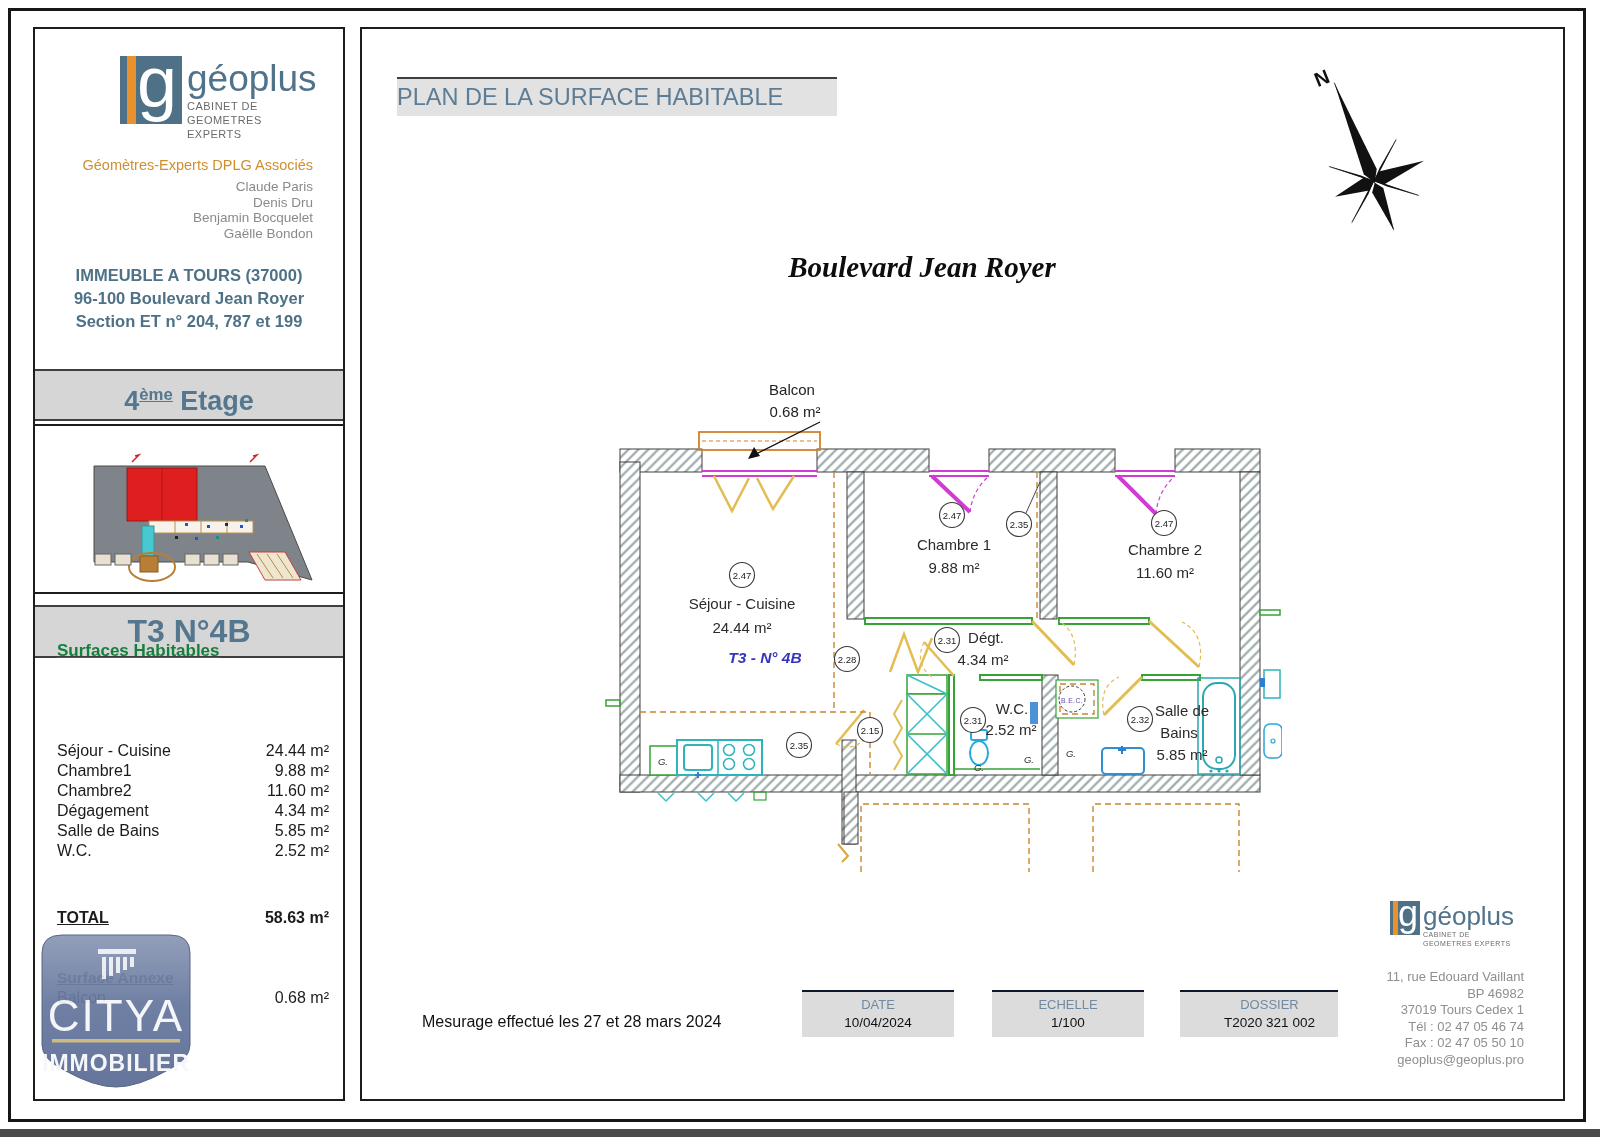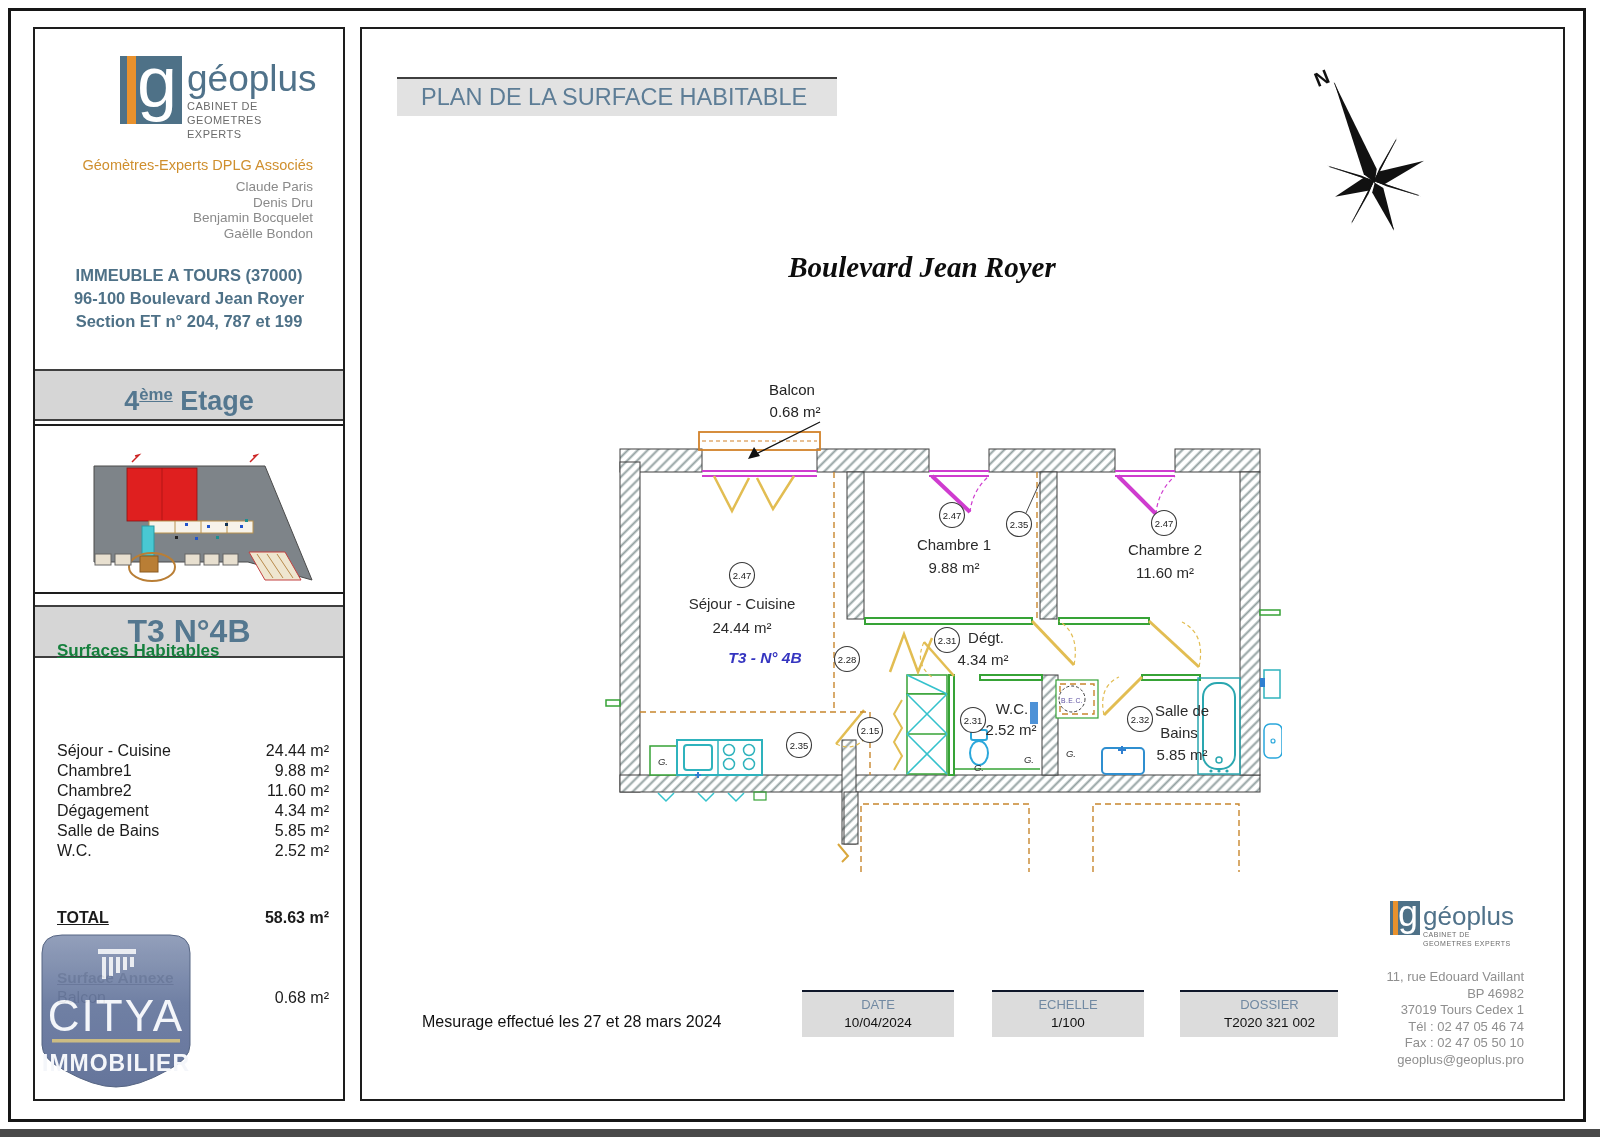--- a/index.html
+++ b/index.html
@@ -30,21 +30,21 @@
   #surf-table{left:22px;top:712px;width:272px;font-size:16px;}
   #surf-table .row{display:flex;justify-content:space-between;line-height:20px;}
   #total-row{left:22px;top:880px;width:272px;display:flex;justify-content:space-between;font-size:16px;font-weight:bold;gap:21px;}
   #total-row .lbl{text-decoration:underline;}
   #annex-title{left:22px;top:940px;font-size:15.5px;font-weight:bold;text-decoration:underline;}
   #annex-row{left:22px;top:960px;width:272px;display:flex;justify-content:space-between;font-size:16px;}
   #citya{left:-7px;top:898px;width:176px;height:166px;z-index:6;opacity:.93;}
   
   #main{left:360px;top:27px;width:1205px;height:1074px;border:2px solid #1d1d1d;box-sizing:border-box;background:#fff;}
   #plan-title{left:35px;top:48px;width:440px;height:39px;background:#e2e2e2;border-top:2px solid #3f3f3f;
-              box-sizing:border-box;color:#5d7d96;font-size:23.5px;line-height:36px;padding-left:24px;}
+              box-sizing:border-box;color:#5d7d96;font-size:23.5px;line-height:36px;padding-left:0;}
   #street-title{left:360px;top:222px;width:400px;text-align:center;font-family:"Liberation Serif",serif;
                 font-style:italic;font-weight:bold;font-size:29px;color:#0d0d0d;}
   #compass{left:945px;top:30px;}
   #plan-svg{left:240px;top:343px;}
   #mesurage{left:60px;top:984px;font-size:16px;color:#111;}
   .info-box{top:961px;height:47px;background:#dcdcdc;border-top:2px solid #0f172a;box-sizing:border-box;text-align:center;}
   .info-box .lb{color:#7189a2;font-size:13px;margin-top:5px;}
   .info-box .vl{color:#111;font-size:13.5px;margin-top:3px;text-align:center;}
   #box-date{left:440px;width:152px;}
   #box-echelle{left:630px;width:152px;}

